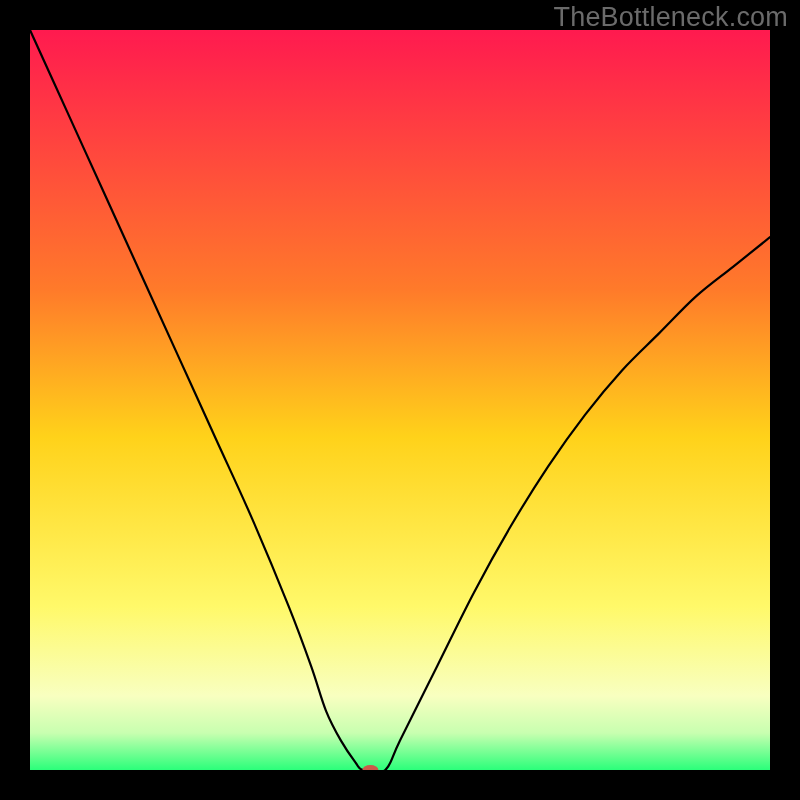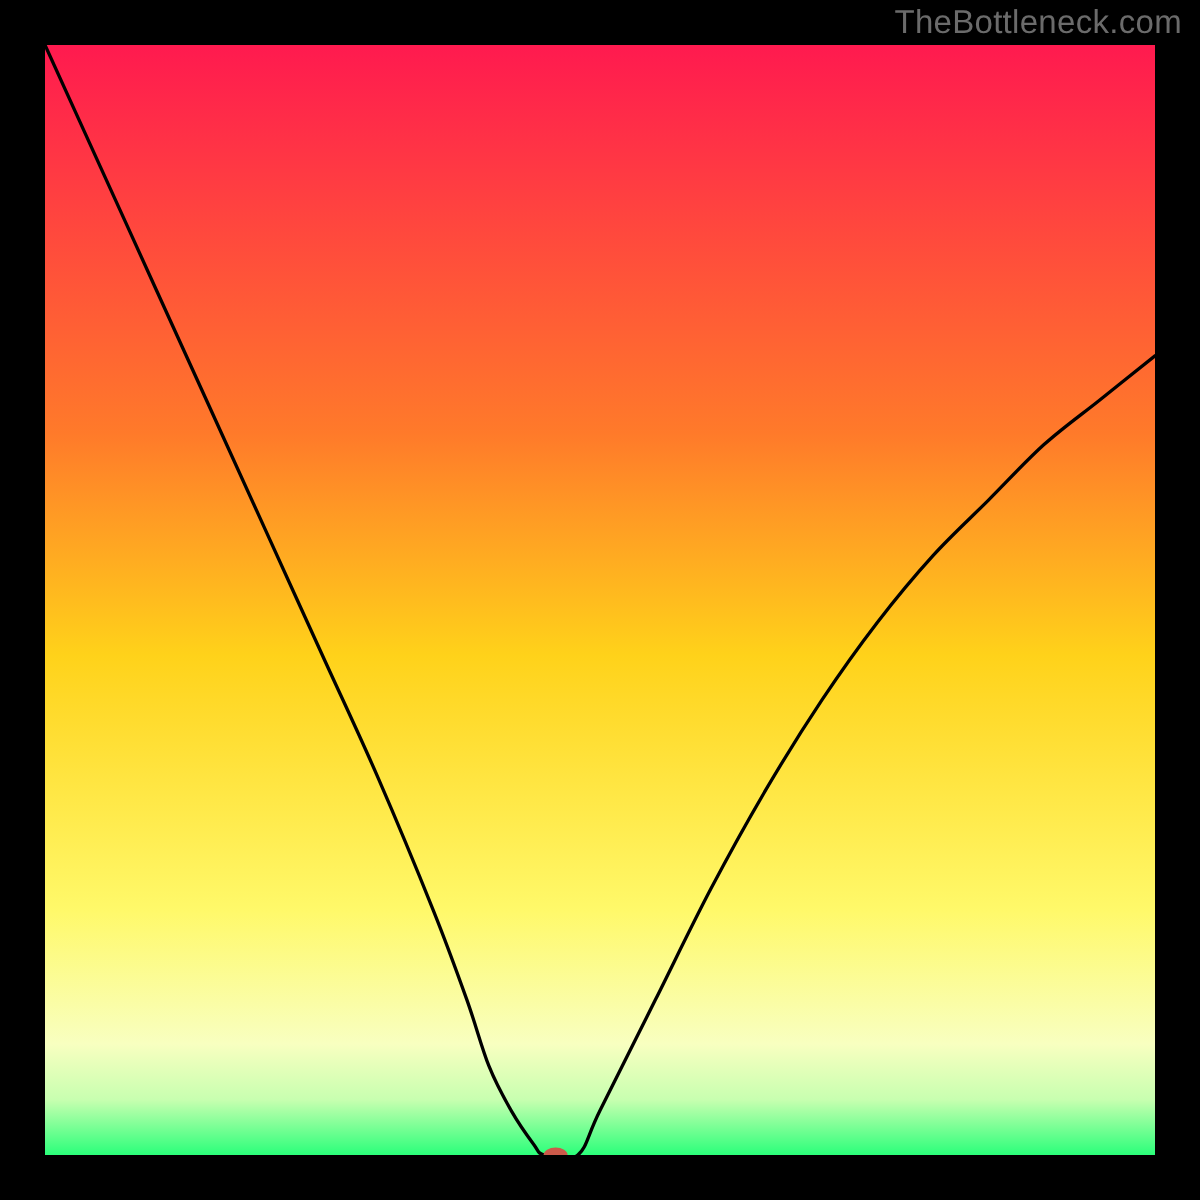--- a/index.html
+++ b/index.html
@@ -15,21 +15,21 @@
     position: relative;
     width: 800px;
     height: 800px;
     background: #000;
   }
   .watermark {
     position: absolute;
     top: 2px;
     right: 12px;
     color: #6b6b6b;
-    font-size: 22px;
+    font-size: 27px;
     font-weight: 500;
     letter-spacing: 0.2px;
     z-index: 10;
     user-select: none;
   }
   .plot-area {
     position: absolute;
     left: 30px;
     top: 30px;
     width: 740px;

